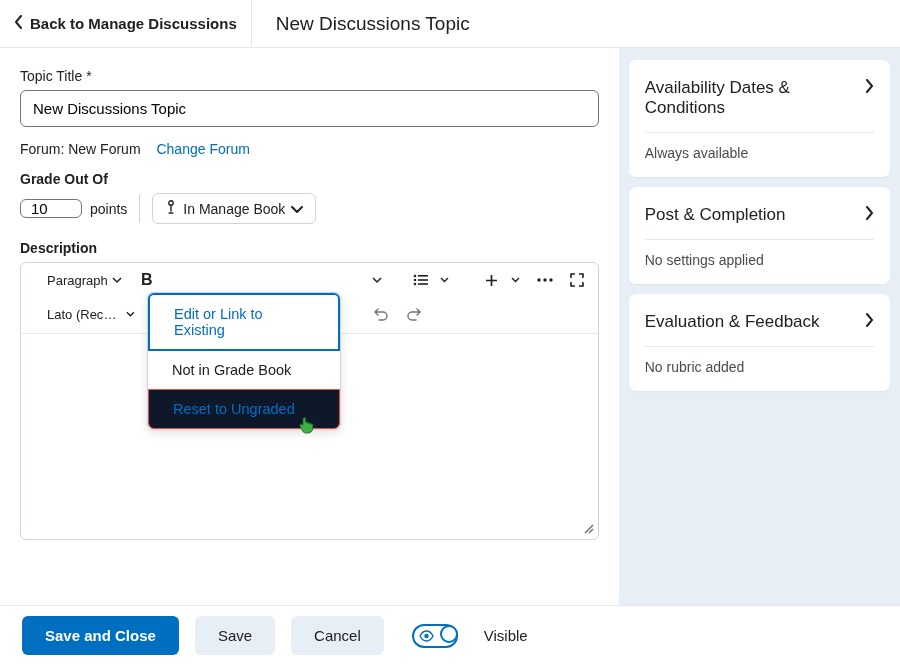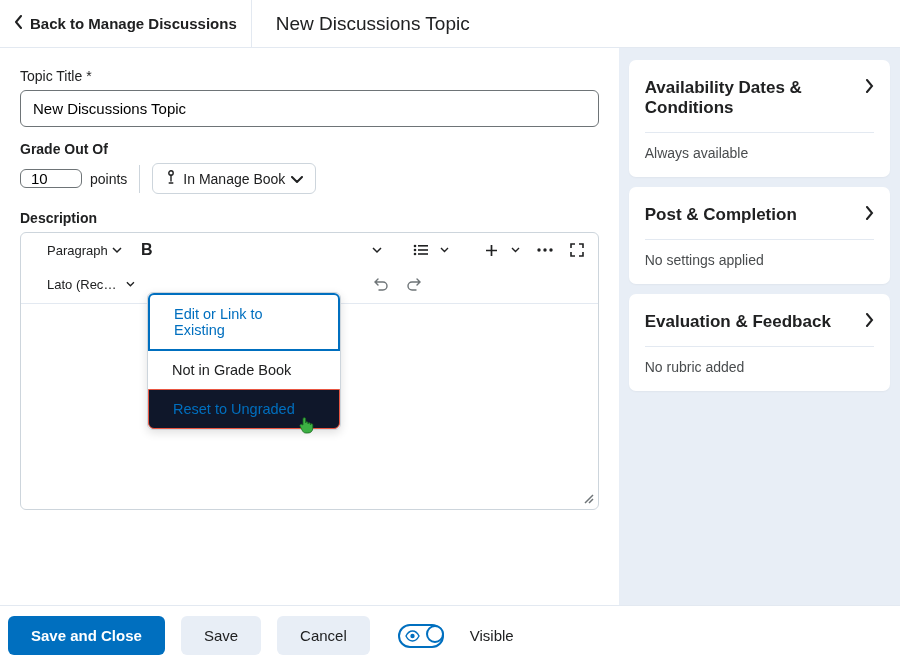--- a/index.html
+++ b/index.html
@@ -151,33 +151,33 @@
   
   .panel {
     background:#fff;
     border-radius:7px;
     margin-bottom:10px;
     padding: 18px 16px 16px 16px;
     box-shadow: 0 1px 2px rgba(0,0,0,0.04);
   }
   .panel-head {
     display:flex; justify-content:space-between; align-items:flex-start;
-    font-size:17px; font-weight:700;
+    font-size:17px; font-weight:400;
     margin-bottom:14px;
     cursor:pointer;
   }
   .panel-hr { border:none; border-top:1px solid #e3e9f1; margin-bottom:12px; }
   .panel-sub { font-size:14px; color:#494c4e; }
   
   .footer {
     height:60px;
     border-top:1px solid #e3e9f1;
     display:flex;
     align-items:center;
-    padding: 0 8px;
+    padding: 0 22px;
     gap:16px;
     background:#fff;
   }
   .btn { border-radius:6px; padding:10px 22px; font-size:15px; cursor:pointer; border:1px solid transparent; }
   .btn-primary { background:#006fbf; color:#fff; font-weight:700; }
   .btn-secondary { background:#e8eef6; color:#202122; }
   .toggle {
     width:46px; height:24px; border-radius:13px; border:2px solid #006fbf;
     position:relative; cursor:pointer; margin-left:12px;
   }
@@ -205,20 +205,24 @@
   </div>
   <div class="page-title">New Discussions Topic</div>
 </div>
 
 <div class="body-wrap">
   <div class="main">
 
     <div class="field-label">Topic Title *</div>
     <input class="title-input" type="text" value="New Discussions Topic" style="">
 
+    <div class="forum-row">
+      <span>Forum: New Forum</span>
+      <span class="link">Change Forum</span>
+    </div>
 
     <div class="field-label" style="font-weight:600;">Grade Out Of</div>
     <div class="grade-row">
       <input class="grade-input" type="text" value="10" style="">
       <span>points</span>
       <div class="vdiv"></div>
       <div class="gb-dropdown">
         <span>
           <svg width="12" height="14" viewBox="0 0 12 14">
               <circle cx="6" cy="3" r="2.2" fill="none" stroke="#202122" stroke-width="1.4"></circle>

